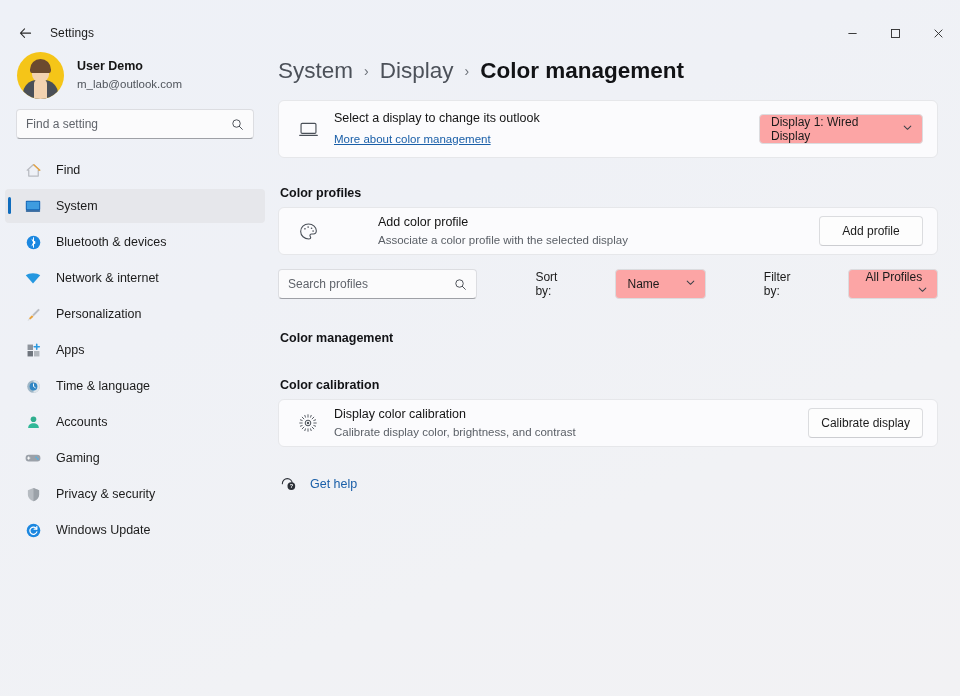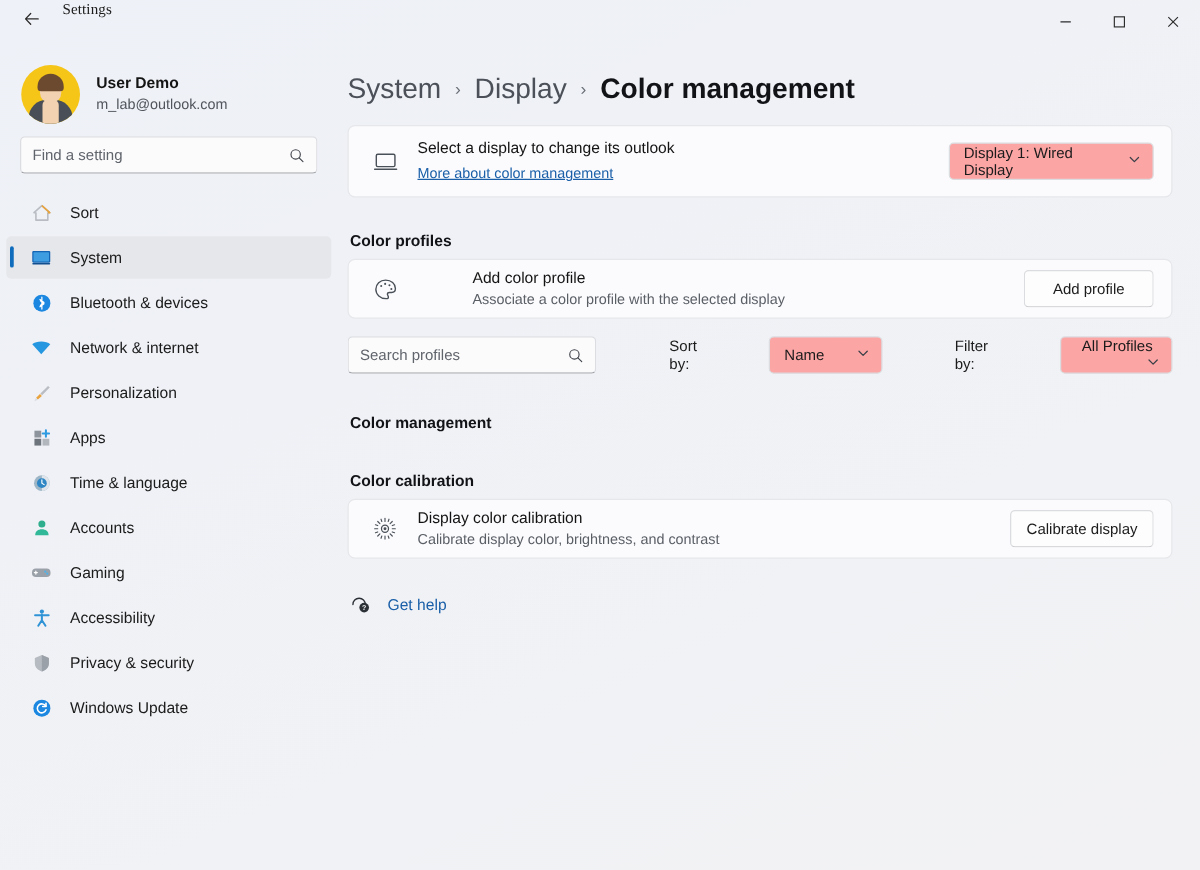--- a/index.html
+++ b/index.html
@@ -17,27 +17,26 @@
     position: relative;
     width: 960px;
     height: 696px;
     background: linear-gradient(155deg, #eef1f7 0%, #eff1f6 35%, #f1f2f5 70%, #f2f2f4 100%);
     overflow: hidden;
   }
 
   
   #titlebar {
     position: absolute;
-    top: 0; left: 0;
+    top: 16px; left: 0;
     width: 960px;
     height: 34px;
     display: flex;
-    align-items: flex-start;
+    align-items: center;
     z-index: 20;
-    font-family: Liberation Serif, serif;
   }
   .back-btn {
     width: 34px; height: 30px;
     margin-left: 8px;
     display: flex; align-items: center; justify-content: center;
     border-radius: 5px;
     cursor: pointer;
   }
   .back-btn svg { display: block; }
   .title-text {
@@ -366,21 +365,21 @@
 
     <div id="nav">
 
       <div class="nav-item">
         <span class="nav-icon">
           <svg width="17" height="17" viewBox="0 0 20 20">
             <path d="M10 3 L17.4 9.6 H15.6 V16.6 H4.4 V9.6 H2.6 Z" fill="none" stroke="#b9bcc2" stroke-width="1.5" stroke-linejoin="round"></path>
             <path d="M10 3 L17.4 9.6 H15.6" fill="none" stroke="#e8a33d" stroke-width="1.5" stroke-linejoin="round"></path>
           </svg>
         </span>
-        <span class="nav-label">Sort</span>
+        <span class="nav-label">Find</span>
       </div>
 
       <div class="nav-item active">
         <span class="nav-icon">
           <svg width="18" height="18" viewBox="0 0 20 20">
             <rect x="2" y="4.2" width="16" height="10.4" rx="1" fill="#1565b5"></rect>
             <rect x="3.1" y="5.3" width="13.8" height="8.2" rx=".5" fill="#3e9ce0"></rect>
             <rect x="2" y="14.8" width="16" height="1.5" rx=".7" fill="#104f8f"></rect>
           </svg>
         </span>
@@ -456,29 +455,20 @@
           <svg width="18" height="18" viewBox="0 0 20 20">
             <rect x="1.8" y="6.4" width="16.4" height="7.6" rx="3.4" fill="#9ba1a9"></rect>
             <path d="M5.2 8.8 V11.4 M3.9 10.1 H6.5" stroke="#ffffff" stroke-width="1.1" stroke-linecap="round"></path>
             <circle cx="13.6" cy="9.3" r="1" fill="#4fb3e8"></circle>
             <circle cx="15.3" cy="11" r="1" fill="#4fb3e8"></circle>
           </svg>
         </span>
         <span class="nav-label">Gaming</span>
       </div>
 
-      <div class="nav-item">
-        <span class="nav-icon">
-          <svg width="17" height="17" viewBox="0 0 20 20">
-            <circle cx="10" cy="3.8" r="2" fill="#2f93d6"></circle>
-            <path d="M3.6 7.4 H16.4 M10 6.6 V12 M10 12 L6.6 17.2 M10 12 L13.4 17.2" stroke="#2f93d6" stroke-width="1.9" fill="none" stroke-linecap="round"></path>
-          </svg>
-        </span>
-        <span class="nav-label">Accessibility</span>
-      </div>
 
       <div class="nav-item">
         <span class="nav-icon">
           <svg width="17" height="17" viewBox="0 0 20 20">
             <path d="M10 2.4 L16.6 5.1 V10 C16.6 14 13.6 16.6 10 17.8 C6.4 16.6 3.4 14 3.4 10 V5.1 Z" fill="#b6bbc1"></path>
             <path d="M10 2.4 L16.6 5.1 V10 C16.6 14 13.6 16.6 10 17.8 Z" fill="#9ba1a8"></path>
           </svg>
         </span>
         <span class="nav-label">Privacy &amp; security</span>
       </div>

